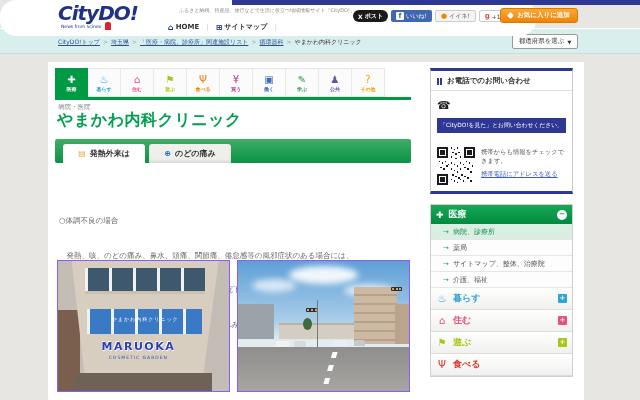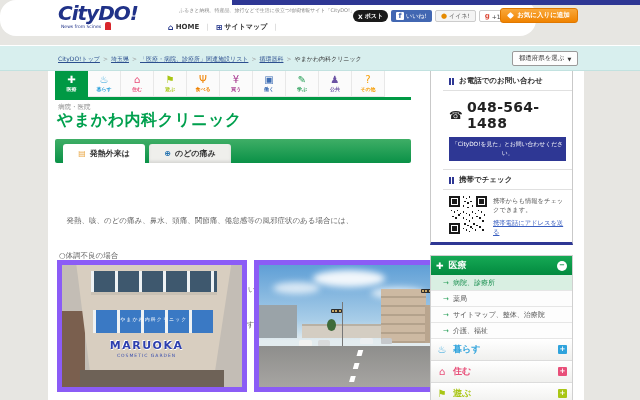--- a/index.html
+++ b/index.html
@@ -25,21 +25,21 @@
   .sbtn.fb { background:#4267b2; color:#fff; }
   .fb-f { background:#fff; color:#4267b2; width:8px; height:8px; font-size:7px; font-weight:bold; text-align:center; line-height:8px; border-radius:1px; }
   .sbtn.mx { background:#f4f4f4; border:1px solid #ccc; color:#555; }
   .mx-dot { color:#e58a00; font-size:7px; }
   .sbtn.gp { background:#fff; border:1px solid #ccc; color:#444; }
   .gp-g { color:#dd4b39; font-weight:bold; font-size:7px; }
   .fav-btn { position:absolute; top:8px; left:500px; width:78px; height:15px; background:linear-gradient(#f9a83a,#f08300); border:1px solid #e07800; border-radius:3px; color:#fff; font-size:6.5px; font-weight:bold; display:flex; align-items:center; justify-content:center; gap:4px; cursor:pointer; }
   .fav-ico { width:5px; height:5px; background:#fff; transform:rotate(45deg); border-radius:1px; }
 
   
-  .crumb-band { position:absolute; top:45px; left:0; width:640px; height:26px; background:#d8efee; border-top:1px solid #fff; border-bottom:1px solid #c2e2e0; z-index:2; }
+  .crumb-band { position:absolute; top:28px; left:0; width:640px; height:26px; background:#d8efee; border-top:1px solid #fff; border-bottom:1px solid #c2e2e0; z-index:2; }
   .crumbs { position:absolute; left:58px; top:9px; font-size:6px; color:#666; white-space:nowrap; }
   .crumb-link { color:#2c4f8f; text-decoration:underline; cursor:pointer; }
   .crumb-sep { margin:0 3px; color:#999; }
   .crumb-current { color:#333; }
   .pref-btn { position:absolute; left:512px; top:5px; width:66px; height:15px; background:#fdfdfd; border:1px solid #9a9a9a; border-radius:2px; font-size:6.5px; color:#333; display:flex; align-items:center; justify-content:center; gap:3px; cursor:pointer; }
   .caret { font-size:5px; color:#333; }
 
   
   .panel { position:absolute; top:62px; left:48px; width:536px; height:338px; background:#fff; }
 
@@ -66,21 +66,21 @@
   .info-tab.active { background:#fff; }
   .info-tab.inactive { background:#efefec; box-shadow:inset 0 -2px 3px rgba(0,0,0,0.10); }
   .it-ico1 { color:#e8a33d; font-size:8px; }
   .it-ico2 { color:#1f6fae; font-size:8px; }
 
   .headline { position:absolute; left:9px; top:111px; border-left:4px solid #00a04e; padding-left:6px; font-size:9px; font-weight:bold; color:#333; line-height:12px; }
   .bodytext { position:absolute; left:11px; top:130px; font-size:7.5px; color:#666; line-height:11.5px; white-space:pre-wrap; }
 
   
   .photos { position:absolute; left:9px; top:198px; display:flex; gap:7px; }
-  .photo { width:190px; height:132px; border:5px solid #8b5cf6; position:relative; overflow:hidden; }
+  .photo { width:173px; height:132px; border:1px solid #8b5cf6; position:relative; overflow:hidden; }
   
   .p1 { background:#c3bdb5; }
   .b-neighbor { position:absolute; left:0; bottom:0; width:13%; height:62%; background:#7a5f4e; }
   .b-face { position:absolute; left:8%; top:0; width:86%; height:100%; background:#d8cec0;
             clip-path:polygon(10% 100%,0 0,100% 0,88% 100%); }
   .b-win-top { position:absolute; left:16%; top:5%; width:70%; height:20%;
                background:repeating-linear-gradient(90deg,#eef2f4 0 3px,#3e586e 3px 24px);
                border-bottom:3px solid #c9c1b4; }
   .b-win-mid { position:absolute; left:17%; top:37%; width:67%; height:19%;
                background:repeating-linear-gradient(90deg,#eef2f4 0 3px,#3a79c4 3px 24px); }
@@ -102,21 +102,21 @@
   .s-tree { position:absolute; left:38%; top:44%; width:9px; height:12px; background:#3f6b3a; border-radius:50%; }
   .s-road { position:absolute; left:0; bottom:0; width:100%; height:34%; background:linear-gradient(#8e8e8c,#a7a5a2); }
   .s-line { position:absolute; left:52%; bottom:0; width:5px; height:30%; background:repeating-linear-gradient(#fff 0 6px,rgba(255,255,255,0) 6px 13px); transform:skewX(-16deg); }
   .s-car { position:absolute; height:6px; border-radius:2px 2px 1px 1px; }
   .s-signal { position:absolute; width:11px; height:4px; background:#2e2e2e; border-radius:1px; display:flex; align-items:center; justify-content:space-around; }
   .s-signal i { width:2px; height:2px; border-radius:50%; background:#ffd27a; display:block; }
   .s-pole { position:absolute; width:1px; background:#777; }
 
   
   .sidebar { position:absolute; left:430px; top:68px; width:143px; }
-  .contact-box { background:#fff; border:1px solid #c9c9c9; border-top:3px solid #2e3794; border-bottom:3px solid #2e3794;padding-left:12px; }
+  .contact-box { background:#fff; border:1px solid #c9c9c9; border-top:3px solid #2e3794; border-bottom:3px solid #2e3794; }
   .cb-header { padding:5px 6px 4px; font-size:7.5px; font-weight:bold; color:#333; border-bottom:1px solid #e0e0e0; display:flex; align-items:center; }
   .mini-bars { width:2px; height:7px; background:#2e3794; box-shadow:3px 0 0 #2e3794; margin-right:8px; }
   .cb-phone { padding:8px 6px 4px; font-size:14px; font-weight:bold; color:#222; display:flex; align-items:center; gap:4px; letter-spacing:0.3px; }
   .phone-ico { font-size:11px; }
   .cb-note { margin:2px 6px 8px; background:#2e3794; color:#fff; font-size:5.8px; padding:3px 2px; text-align:center; }
   .cb-h2 { border-top:1px solid #e0e0e0; }
   .cb-mobile { display:flex; padding:6px; gap:6px; }
   .qr { width:38px; height:38px; flex:none; }
   .cb-mob-right { font-size:6.3px; color:#555; line-height:9px; }
   .cb-link { color:#3a5fc0; text-decoration:underline; display:inline-block; margin-top:4px; cursor:pointer; }
@@ -252,22 +252,22 @@
       <span>発熱外来は</span>
     </div>
     <div class="info-tab inactive">
       <span class="it-ico2">⊕</span>
       <span>のどの痛み</span>
     </div>
   </div>
 
 
   <div class="bodytext">
+    <div>○体調不良の場合</div>
     <div>　発熱、咳、のどの痛み、鼻水、頭痛、関節痛、倦怠感等の風邪症状のある場合には、</div>
-    <div>○体調不良の場合</div>
     <div>　発熱外来をお電話で予約し、指定の時間にご来院下さい。</div>
     <div>　※発熱外来は、土曜日と当院都合の悪い日はお休みです。</div>
     <div>　※お車でお越しいただくことが望ましいです。</div>
   </div>
 
   <div class="photos">
     <div class="photo p1">
       <div class="b-neighbor"></div>
       <div class="b-face"></div>
       <div class="b-win-top"></div>
@@ -309,27 +309,22 @@
 
 <div class="sidebar">
 
   <div class="contact-box">
     <div class="cb-header">
       <span class="mini-bars"></span>
       <span>お電話でのお問い合わせ</span>
     </div>
     <div class="cb-phone">
       <span class="phone-ico">☎</span>
-      <span>048-564-1488</span>
     </div>
     <div class="cb-note">「CityDO!を見た」とお問い合わせください。</div>
-    <div class="cb-header cb-h2">
-      <span class="mini-bars"></span>
-      <span>携帯でチェック</span>
-    </div>
     <div class="cb-mobile">
       <svg class="qr" viewBox="0 0 25 25" shape-rendering="crispEdges">
         <rect x="0" y="0" width="25" height="25" fill="#fff"></rect>
         <g fill="#1a1a1a">
           <rect x="0" y="0" width="7" height="7"></rect>
             <rect x="18" y="0" width="7" height="7"></rect>
             <rect x="0" y="18" width="7" height="7"></rect>
         </g>
         <g fill="#fff">
           <rect x="1" y="1" width="5" height="5"></rect>

